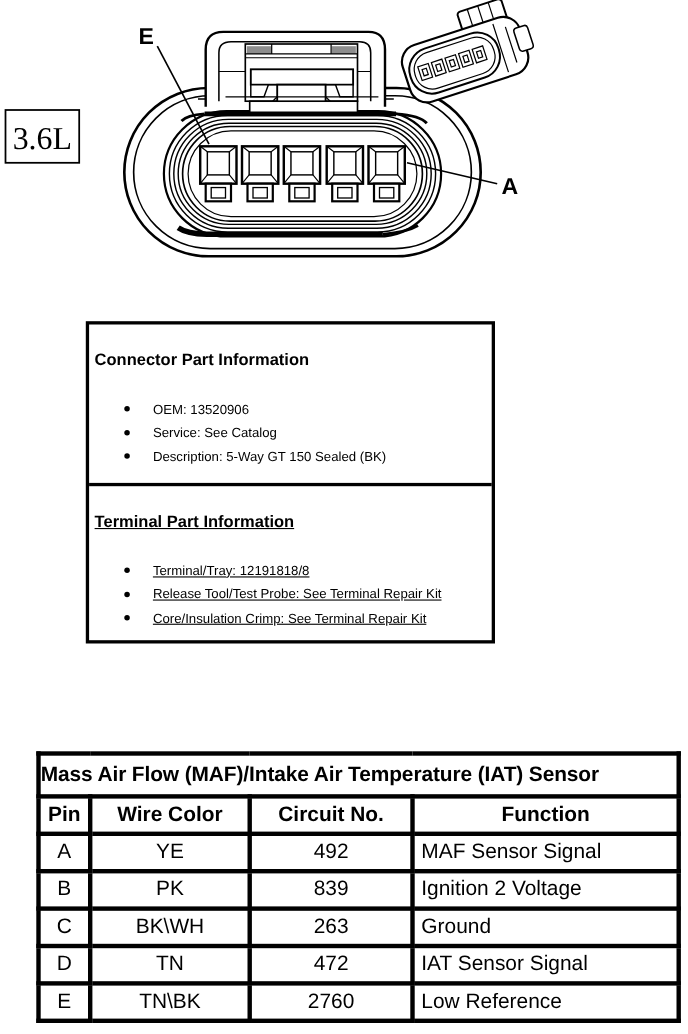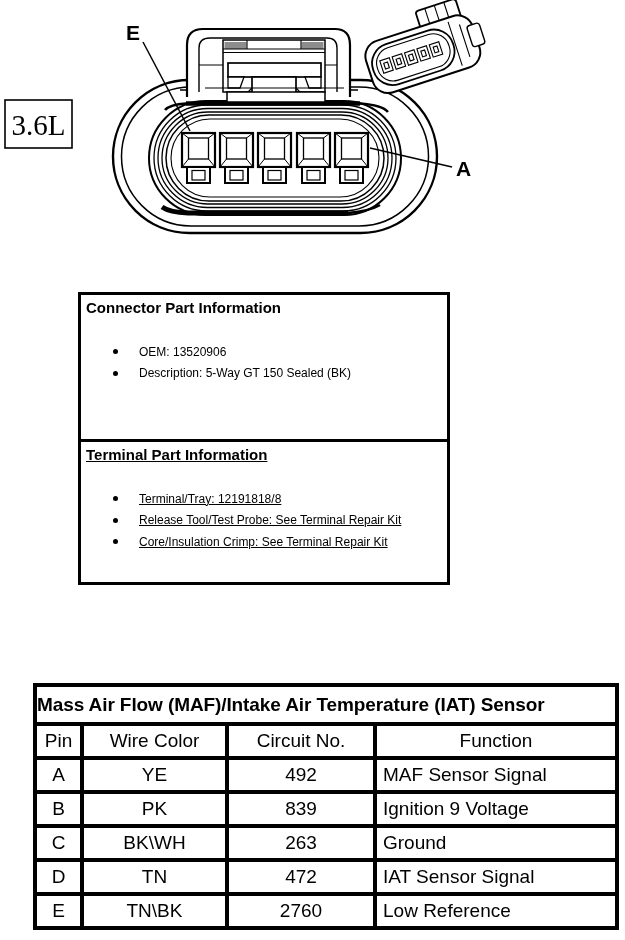--- a/index.html
+++ b/index.html
@@ -12,40 +12,40 @@
   .lbl{font-family:"Liberation Sans", sans-serif;font-weight:600;font-size:21px;fill:#000;}
   .engine-text{font-family:"Liberation Serif", serif;font-size:29px;fill:#000;}
 
   
   .info-box{
     position:absolute;left:78px;top:292px;width:372px;height:293px;
     border:3px solid #000;box-sizing:border-box;background:#fff;
   }
   .info-section{box-sizing:border-box;height:144px;overflow:hidden;}
   .info-section.second{border-top:3px solid #000;height:143px;text-decoration:underline;}
-  .info-title{font-weight:bold;font-size:15px;padding:4px 0 0 5px;white-space:nowrap;}
+  .info-title{font-weight:bold;font-size:15px;padding:4px 0 0 5px;white-space:nowrap;margin-top:20px;}
   .bullets{list-style:none;margin:25px 0 0 0;padding:0;}
   .bullets li{display:flex;align-items:center;height:21.5px;white-space:nowrap;}
   .dot{flex:0 0 auto;width:5px;height:5px;border-radius:50%;background:#000;margin-left:32px;}
   .bullets li span.txt{margin-left:21px;font-size:12px;}
 
   
   table.pinout{
     position:absolute;left:33px;top:683px;width:582px;
     border-collapse:collapse;table-layout:fixed;background:#fff;
   }
   table.pinout td,table.pinout th{
     border:4px solid #000;font-size:19px;color:#000000;background:#fff;
     padding:0;vertical-align:middle;overflow:hidden;white-space:nowrap;
   }
   td.t-title{
     font-weight:bold;font-size:17px;letter-spacing:-0.1px;
     text-align:left;padding:0 0 0 5px;height:35px;
   }
-  tr.head th{font-weight:normal;text-align:center;height:30px;}
+  tr.head th{font-weight:bold;text-align:center;height:30px;}
   tr.data td{text-align:center;height:30px;}
   tr.data td.fn{text-align:left;padding-left:6px;}
 </style>
 </head>
 <body>
 
 <div class="page">
 
   <svg width="625" height="275" viewBox="0 0 625 275">
 
@@ -172,20 +172,24 @@
   <div class="info-box">
     <div class="info-section">
       <div class="info-title">Connector Part Information</div>
       <ul class="bullets">
         <li>
           <span class="dot"></span>
           <span class="txt">OEM: 13520906</span>
         </li>
         <li>
           <span class="dot"></span>
+          <span class="txt">Service: See Catalog</span>
+        </li>
+        <li>
+          <span class="dot"></span>
           <span class="txt">Description: 5-Way GT 150 Sealed (BK)</span>
         </li>
       </ul>
     </div>
     <div class="info-section second">
       <div class="info-title">Terminal Part Information</div>
       <ul class="bullets">
         <li>
           <span class="dot"></span>
           <span class="txt">Terminal/Tray: 12191818/8</span>
@@ -222,21 +226,21 @@
       <tr class="data">
         <td>A</td>
         <td>YE</td>
         <td>492</td>
         <td class="fn">MAF Sensor Signal</td>
       </tr>
       <tr class="data">
         <td>B</td>
         <td>PK</td>
         <td>839</td>
-        <td class="fn">Ignition 9 Voltage</td>
+        <td class="fn">Ignition 2 Voltage</td>
       </tr>
       <tr class="data">
         <td>C</td>
         <td>BK\WH</td>
         <td>263</td>
         <td class="fn">Ground</td>
       </tr>
       <tr class="data">
         <td>D</td>
         <td>TN</td>

